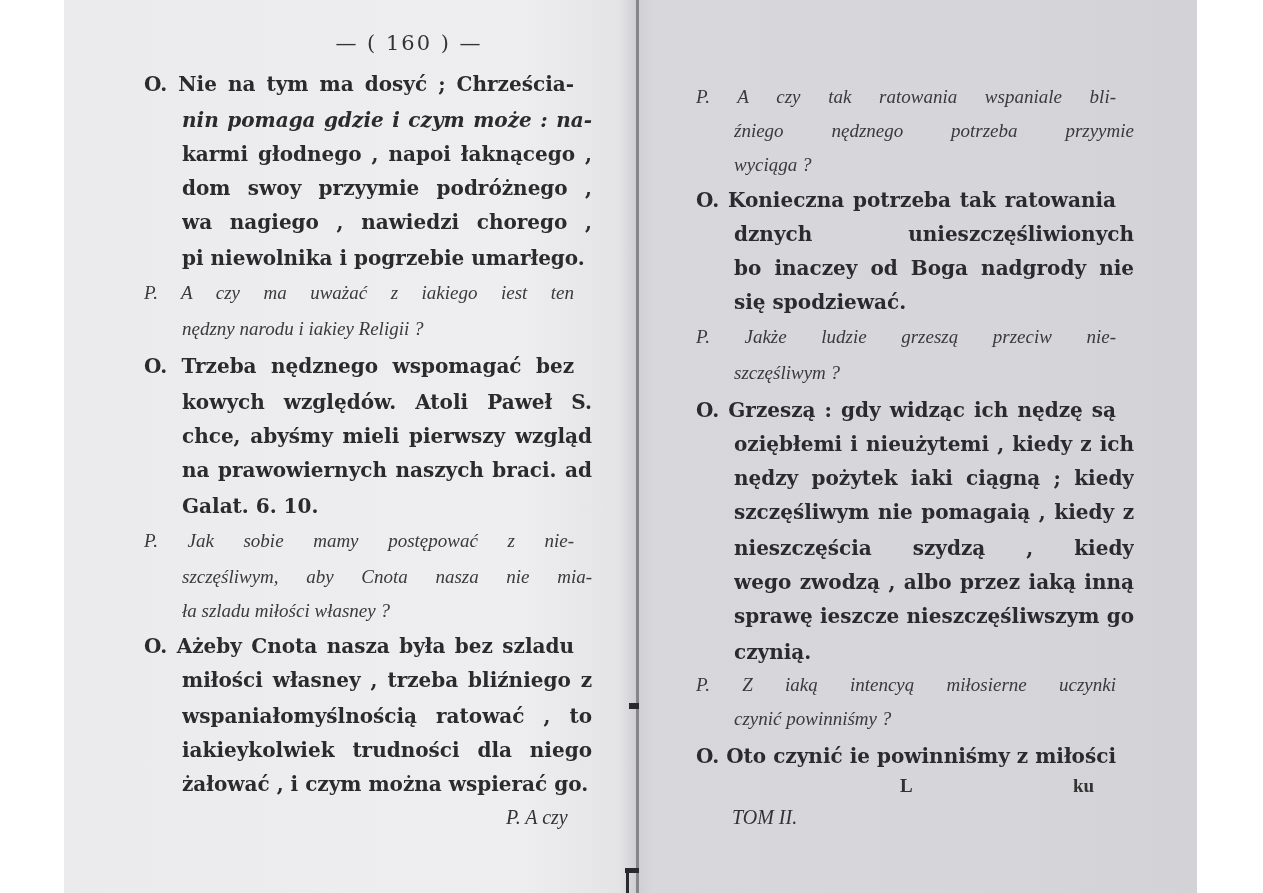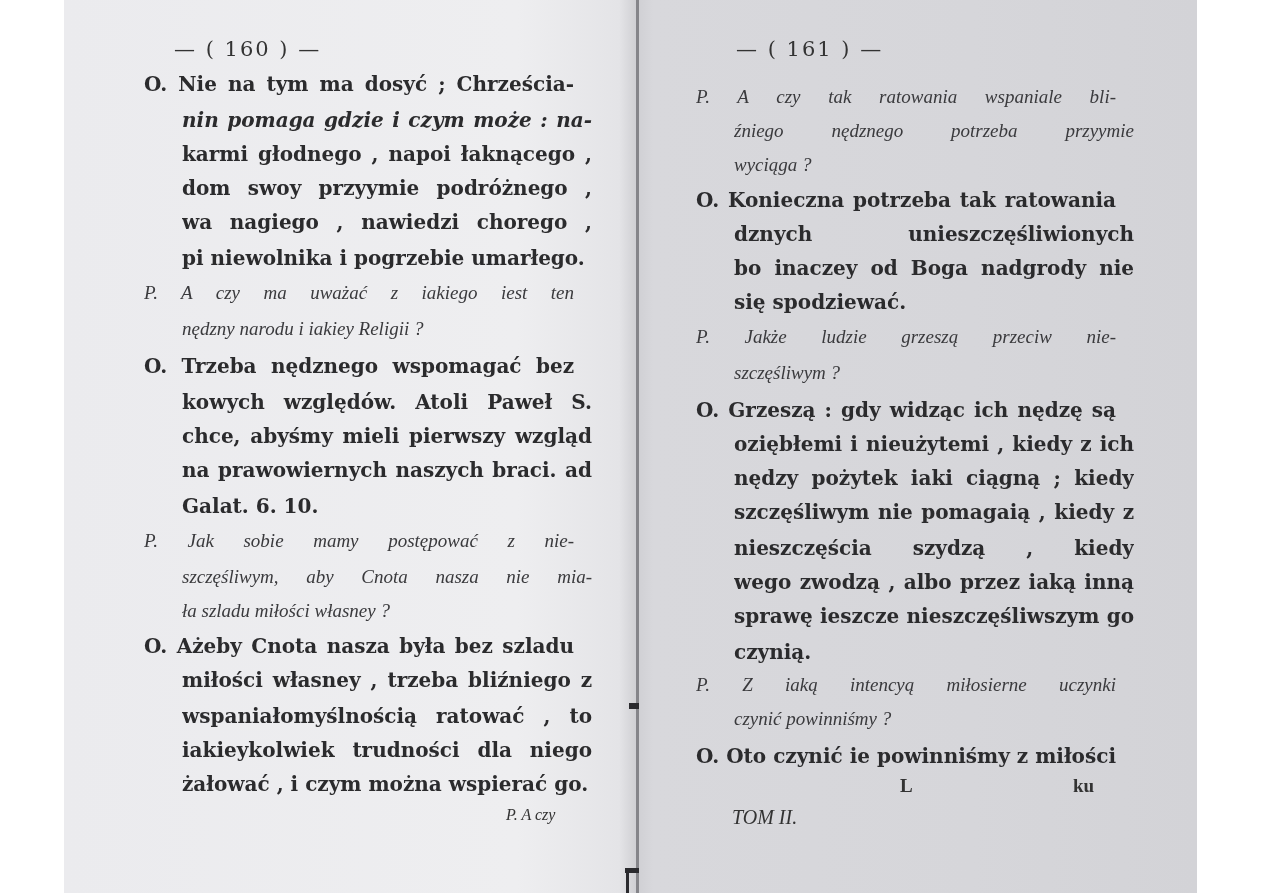--- a/index.html
+++ b/index.html
@@ -11,36 +11,36 @@
     }
     .gutter {
       position: absolute; left: 572px; top: 0; width: 3px; height: 893px;
       background: #6c6c72; opacity: 0.75;
     }
     .gutter-mark { position: absolute; background: #2a2a2e; }
     .page { position: absolute; top: 0; height: 893px; color: #2a2a2c; }
     .page.left { left: 80px; width: 470px; }
     .page.right { left: 632px; width: 430px; }
     .header {
-      position: absolute; top: 37px; left: 0; width: 100%; text-align: left;
+      position: absolute; top: 31px; left: 0; width: 100%; text-align: center;
       font-family: "DejaVu Serif", serif; font-size: 21px; letter-spacing: 2px; color: #333;
     }
     .page.left .header { left: 30px; }
     .page.right .header { left: 40px; }
     .line {
       position: absolute; left: 0; white-space: nowrap;
       font-family: "DejaVu Serif", serif; font-size: 20px; color: #2b2b2d;
       text-align: justify; text-align-last: justify;
     }
     .line.q { font-style: italic; font-family: "Liberation Serif", serif; font-size: 19px; color: #3a3a3d; }
     .line.ind { left: 38px; }
     .line.bold { font-weight: bold; }
     .footer-sig { position: absolute; font-family: "Liberation Serif", serif; font-size: 19px; font-weight: bold; color: #333; }
     .tom { position: absolute; font-family: "Liberation Serif", serif; font-style: italic; font-size: 20px; color: #333; }
-    .catch { position: absolute; font-family: "Liberation Serif", serif; font-style: italic; font-size: 16px; color: #333; }
+    .catch { position: absolute; font-family: "Liberation Serif", serif; font-style: italic; font-size: 20px; color: #333; }
   </style>
 </head>
 <body>
 
 <div class="scan">
   <div class="gutter"></div>
   <div class="gutter-mark" style="left:565px;top:703px;width:10px;height:6px;"></div>
   <div class="gutter-mark" style="left:561px;top:868px;width:14px;height:5px;"></div>
   <div class="gutter-mark" style="left:562px;top:870px;width:3px;height:23px;"></div>
 
@@ -66,21 +66,20 @@
         <div class="line bold" style="top: 634px; width: 430px; white-space: normal; height: 24px; overflow: hidden;">O. Ażeby Cnota nasza była bez szladu</div>
         <div class="line bold ind" style="top: 668px; width: 410px; white-space: normal; height: 24px; overflow: hidden;">miłości własney , trzeba bliźniego z</div>
         <div class="line bold ind" style="top: 704px; width: 410px; white-space: normal; height: 24px; overflow: hidden;">wspaniałomyślnością ratować , to iest</div>
         <div class="line bold ind" style="top: 738px; width: 410px; white-space: normal; height: 24px; overflow: hidden;">iakieykolwiek trudności dla niego nie</div>
         <div class="line bold ind" style="top: 772px; width: 410px; text-align-last: left; white-space: normal; height: 24px; overflow: hidden;">żałować , i czym można wspierać go.</div>
       </div>
     <div class="catch" style="left:362px;top:806px;">P. A czy</div>
   </div>
 
   <div class="page right">
-    <div class="header">— ( 161 ) —</div>
     <div id="right-lines">
         <div class="line q" style="top: 86px; width: 420px; white-space: normal; height: 24px; overflow: hidden;">P. A czy tak ratowania wspaniale bli-</div>
         <div class="line q ind" style="top: 120px; width: 400px; white-space: normal; height: 24px; overflow: hidden;">źniego nędznego potrzeba przyymie</div>
         <div class="line q ind" style="top: 154px; width: 400px; text-align-last: left; white-space: normal; height: 24px; overflow: hidden;">wyciąga ?</div>
         <div class="line bold" style="top: 188px; width: 420px; white-space: normal; height: 24px; overflow: hidden;">O. Konieczna potrzeba tak ratowania nę-</div>
         <div class="line bold ind" style="top: 222px; width: 400px; white-space: normal; height: 24px; overflow: hidden;">dznych unieszczęśliwionych wyciąga ;</div>
         <div class="line bold ind" style="top: 256px; width: 400px; white-space: normal; height: 24px; overflow: hidden;">bo inaczey od Boga nadgrody nie mamy</div>
         <div class="line bold ind" style="top: 290px; width: 400px; text-align-last: left; white-space: normal; height: 24px; overflow: hidden;">się spodziewać.</div>
         <div class="line q" style="top: 326px; width: 420px; white-space: normal; height: 24px; overflow: hidden;">P. Jakże ludzie grzeszą przeciw nie-</div>
         <div class="line q ind" style="top: 362px; width: 400px; text-align-last: left; white-space: normal; height: 24px; overflow: hidden;">szczęśliwym ?</div>

